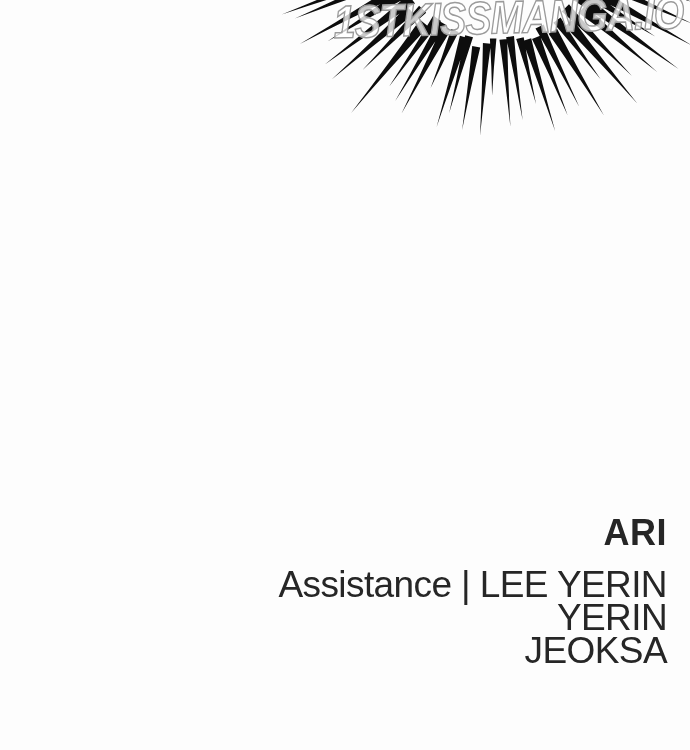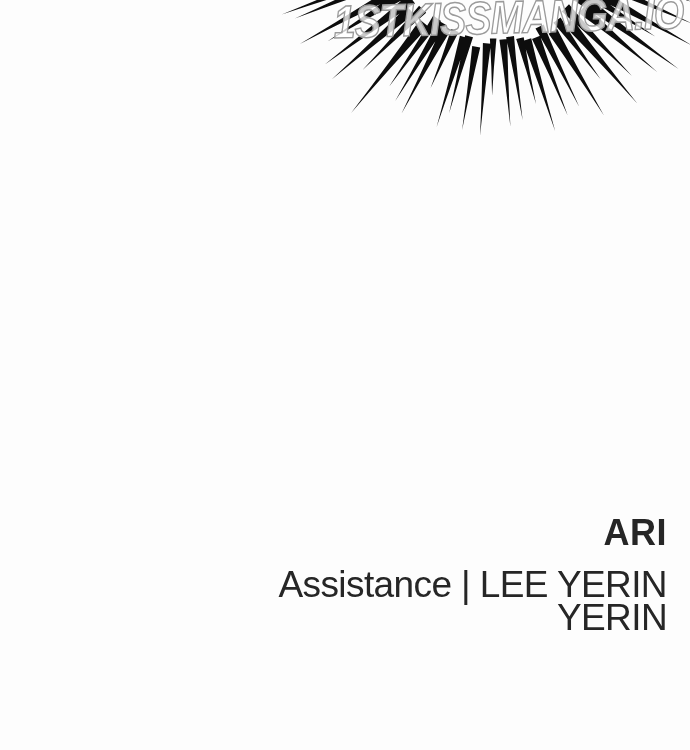--- a/index.html
+++ b/index.html
@@ -58,15 +58,16 @@
     <g id="speed-lines">
         <path d="M392.8 -32.8 Q339.8 -9.1 281.7 14.5 Q341.2 -5.2 396.9 -21.5 Z M389.8 -26.8 Q344.6 -4.0 294.8 18.6 Q346.1 -0.5 394.2 -16.2 Z M399.7 -18.0 Q352.2 12.7 299.8 43.9 Q354.2 16.1 405.3 -7.7 Z M402.1 -11.9 Q366.8 14.5 327.4 41.4 Q368.7 17.6 407.8 -2.9 Z M408.3 -5.5 Q368.8 28.9 324.8 64.5 Q371.1 31.9 415.0 3.4 Z M406.9 6.2 Q371.4 42.2 331.6 79.6 Q373.8 44.9 414.0 14.3 Z M419.1 5.7 Q392.6 37.2 362.5 70.0 Q395.0 39.5 426.2 12.7 Z M420.0 19.7 Q387.7 65.0 351.1 112.9 Q390.5 67.3 428.3 26.5 Z M433.3 15.6 Q412.7 50.3 389.0 86.8 Q415.4 52.1 441.0 21.1 Z M438.4 20.4 Q418.4 59.5 395.2 101.0 Q421.2 61.2 446.6 25.3 Z M442.4 25.6 Q423.5 68.4 401.4 113.8 Q426.4 69.9 450.9 30.1 Z M451.3 28.9 Q442.0 57.5 430.6 88.0 Q444.6 58.6 458.7 32.0 Z M459.9 35.8 Q449.5 79.9 436.6 127.1 Q452.4 80.7 468.4 38.3 Z M465.1 35.3 Q458.2 72.9 449.1 113.3 Q460.8 73.6 473.0 37.3 Z M472.2 46.1 Q468.1 86.5 462.1 130.0 Q470.8 86.9 480.2 47.4 Z M482.9 43.1 Q482.2 87.7 480.0 135.9 Q485.0 87.9 490.9 43.7 Z M489.9 38.5 Q491.6 66.0 492.1 95.8 Q493.8 66.0 496.4 38.6 Z M499.4 39.7 Q505.4 81.5 510.4 127.0 Q508.0 81.3 507.2 39.1 Z M506.1 37.2 Q514.7 76.8 522.6 120.0 Q517.4 76.4 514.0 36.0 Z M516.2 39.1 Q526.4 70.0 536.0 103.9 Q529.0 69.4 523.7 37.2 Z M522.7 40.9 Q539.0 84.1 555.2 131.3 Q541.9 83.2 531.2 38.3 Z M532.0 39.0 Q549.9 75.4 567.7 115.4 Q552.6 74.3 540.1 35.8 Z M535.5 28.5 Q557.2 65.8 579.3 107.0 Q560.0 64.4 543.7 24.5 Z M548.6 33.7 Q575.8 72.3 603.8 115.2 Q578.7 70.6 556.9 28.6 Z M553.3 22.8 Q576.6 49.5 600.6 79.3 Q579.1 47.6 560.6 17.4 Z M564.8 26.2 Q600.3 62.7 637.3 103.5 Q603.0 60.4 572.8 19.5 Z M561.7 11.5 Q596.1 41.7 631.9 75.9 Q598.5 39.3 569.0 4.3 Z M578.6 13.1 Q617.0 40.7 657.2 72.1 Q619.3 37.9 585.5 4.9 Z M575.3 1.4 Q625.5 33.0 678.6 69.1 Q627.8 29.8 582.1 -8.1 Z M577.0 -6.3 Q615.1 13.5 655.2 36.6 Q617.0 10.5 582.7 -15.2 Z M590.5 -4.4 Q640.2 18.9 693.1 46.0 Q642.1 15.4 596.1 -14.5 Z M588.5 -16.1 Q639.2 2.3 693.3 24.2 Q640.9 -1.3 593.2 -26.7 Z M593.3 -25.1 Q641.4 -13.0 692.8 2.1 Q642.6 -16.7 597.0 -35.9 Z " fill="#0d0d0d"></path>
       </g>
     <text id="watermark" class="watermark-text" x="334" y="38" font-size="46" letter-spacing="-1" textLength="350" lengthAdjust="spacingAndGlyphs" transform="rotate(-1.6 334 38)" fill="rgba(255,255,255,0.78)" stroke="#9b9b9b" stroke-width="1.5">1STKISSMANGA.IO</text>
   </svg>
 
   <div class="credits" style="color: rgb(38, 38, 38);">
     <div class="credit-author">ARI</div>
     <div class="credit-line">Assistance | LEE YERIN</div>
     <div class="credit-line">YERIN</div>
+    <div class="credit-line">JEOKSA</div>
   </div>
 
 </div>
 
 </body></html>

